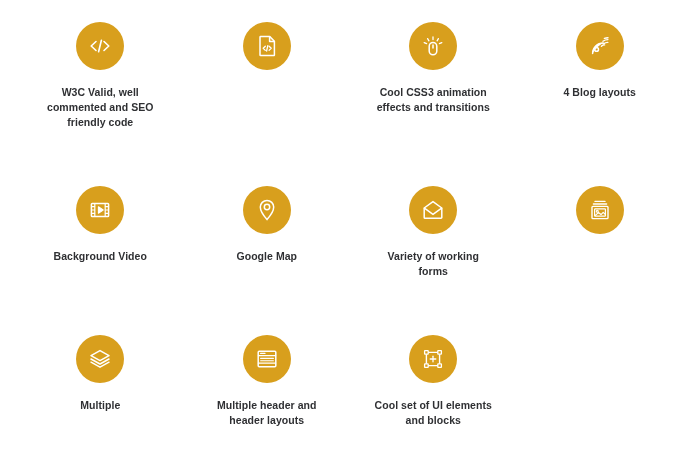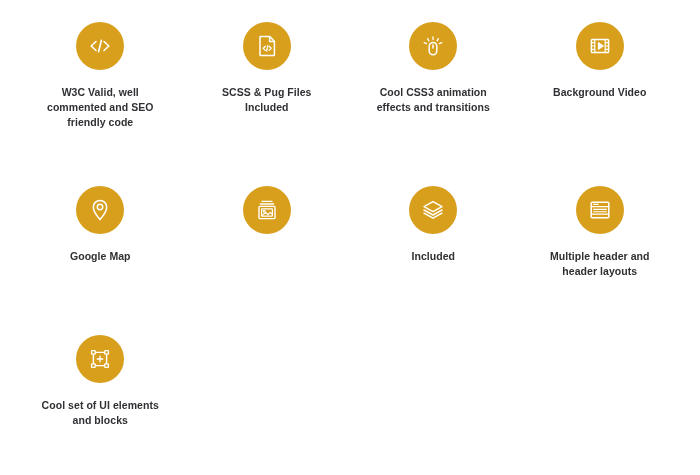--- a/index.html
+++ b/index.html
@@ -81,38 +81,51 @@
   <div class="feature-item">
     <div class="icon-circle">
       <svg width="26" height="26" viewBox="0 0 26 26" fill="none" stroke="#ffffff" stroke-width="1.5" stroke-linecap="round" stroke-linejoin="round">
         <path d="M6.6 3.6 h9.2 l4.6 4.6 v13.8 a0.6 0.6 0 0 1 -0.6 0.6 H6.6 a0.6 0.6 0 0 1 -0.6 -0.6 V4.2 a0.6 0.6 0 0 1 0.6 -0.6 z"></path>
         <polyline points="15.6,3.8 15.6,8.4 20.2,8.4"></polyline>
         <polyline points="11.3,13.2 9.2,15.3 11.3,17.4" stroke-width="1.3"></polyline>
         <polyline points="15.1,13.2 17.2,15.3 15.1,17.4" stroke-width="1.3"></polyline>
         <line x1="13.8" y1="12.6" x2="12.6" y2="18" stroke-width="1.3"></line>
       </svg>
     </div>
-    <div class="feature-label">SCSS &amp; Pug Files Included</div>
   </div>
 
   <div class="feature-item">
     <div class="icon-circle">
       <svg width="26" height="26" viewBox="0 0 26 26" fill="none" stroke="#ffffff" stroke-width="1.5" stroke-linecap="round" stroke-linejoin="round">
         <rect x="9.2" y="9.4" width="7.6" height="12.4" rx="3.8"></rect>
         <line x1="13" y1="12.0" x2="13" y2="15.0"></line>
         <line x1="13" y1="4.0" x2="13" y2="6.6" stroke-width="1.3"></line>
         <line x1="7.6" y1="5.6" x2="8.9" y2="7.8" stroke-width="1.3"></line>
         <line x1="18.4" y1="5.6" x2="17.1" y2="7.8" stroke-width="1.3"></line>
         <line x1="4.2" y1="9.6" x2="6.6" y2="10.6" stroke-width="1.3"></line>
         <line x1="21.8" y1="9.6" x2="19.4" y2="10.6" stroke-width="1.3"></line>
       </svg>
     </div>
     <div class="feature-label">Cool CSS3 animation effects and transitions</div>
   </div>
 
+  <div class="feature-item">
+    <div class="icon-circle">
+      <svg width="26" height="26" viewBox="0 0 26 26" fill="none" stroke="#ffffff" stroke-width="1.6" stroke-linecap="round" stroke-linejoin="round">
+        <path d="M5.4 20.6 C5.4 14.6 10.2 9.8 16.2 9.8 L16.2 9.8 C12.4 12.0 9.0 15.6 5.4 20.6 Z" fill="#ffffff" stroke="none"></path>
+        <path d="M5.6 20.4 C5.6 14.6 10.4 9.9 16.2 9.9" stroke-width="1.5"></path>
+        <circle cx="9.6" cy="16.4" r="1.9" fill="none" stroke-width="1.5"></circle>
+        <path d="M14.4 13.2 a4.6 4.6 0 0 1 3.2 -1.3" stroke-width="1.4"></path>
+        <path d="M15.9 8.2 a8.6 8.6 0 0 1 5.0 -1.6" stroke-width="1.4"></path>
+        <path d="M16.6 10.9 a6.6 6.6 0 0 1 4.2 -1.5" stroke-width="1.4"></path>
+        <path d="M17.4 5.4 a10.6 10.6 0 0 1 3.6 -0.6" stroke-width="1.4"></path>
+      </svg>
+    </div>
+    <div class="feature-label">4 Blog layouts</div>
+  </div>
 
   <div class="feature-item">
     <div class="icon-circle">
       <svg width="26" height="26" viewBox="0 0 26 26" fill="none" stroke="#ffffff" stroke-width="1.5" stroke-linecap="round" stroke-linejoin="round">
         <rect x="4.4" y="6.4" width="17.2" height="13.2" rx="0.8"></rect>
         <line x1="7.8" y1="6.6" x2="7.8" y2="19.4" stroke-width="1.2"></line>
         <line x1="18.2" y1="6.6" x2="18.2" y2="19.4" stroke-width="1.2"></line>
         <line x1="4.6" y1="9.6" x2="7.6" y2="9.6" stroke-width="1.1"></line>
         <line x1="4.6" y1="13.0" x2="7.6" y2="13.0" stroke-width="1.1"></line>
         <line x1="4.6" y1="16.4" x2="7.6" y2="16.4" stroke-width="1.1"></line>
@@ -128,20 +141,29 @@
   <div class="feature-item">
     <div class="icon-circle">
       <svg width="26" height="26" viewBox="0 0 26 26" fill="none" stroke="#ffffff" stroke-width="1.5" stroke-linecap="round" stroke-linejoin="round">
         <path d="M13 3.4 c-3.7 0 -6.7 3.0 -6.7 6.7 c0 5.0 6.7 12.5 6.7 12.5 s6.7 -7.5 6.7 -12.5 c0 -3.7 -3.0 -6.7 -6.7 -6.7 z"></path>
         <circle cx="13" cy="10.0" r="2.7"></circle>
       </svg>
     </div>
     <div class="feature-label">Google Map</div>
   </div>
 
+  <div class="feature-item">
+    <div class="icon-circle">
+      <svg width="26" height="26" viewBox="0 0 26 26" fill="none" stroke="#ffffff" stroke-width="1.5" stroke-linecap="round" stroke-linejoin="round">
+        <path d="M4.2 11.0 L13 4.6 L21.8 11.0 L21.8 20.4 a0.8 0.8 0 0 1 -0.8 0.8 L5.0 21.2 a0.8 0.8 0 0 1 -0.8 -0.8 Z"></path>
+        <polyline points="4.4,11.2 13,17.4 21.6,11.2"></polyline>
+      </svg>
+    </div>
+    <div class="feature-label">Variety of working forms</div>
+  </div>
 
 
   <div class="feature-item">
     <div class="icon-circle">
       <svg width="26" height="26" viewBox="0 0 26 26" fill="none" stroke="#ffffff" stroke-width="1.4" stroke-linecap="round" stroke-linejoin="round">
         <line x1="8.0" y1="4.4" x2="18.0" y2="4.4"></line>
         <line x1="6.4" y1="7.0" x2="19.6" y2="7.0"></line>
         <rect x="5.0" y="9.4" width="16.0" height="12.2" rx="0.9"></rect>
         <rect x="7.6" y="11.8" width="10.8" height="7.4" rx="0.6" stroke-width="1.2"></rect>
         <circle cx="10.3" cy="14.3" r="1.0" stroke-width="1.1"></circle>
@@ -151,21 +173,21 @@
   </div>
 
   <div class="feature-item">
     <div class="icon-circle">
       <svg width="26" height="26" viewBox="0 0 26 26" fill="none" stroke="#ffffff" stroke-width="1.5" stroke-linecap="round" stroke-linejoin="round">
         <polygon points="13,4.6 22.0,9.6 13,14.6 4.0,9.6" fill="none"></polygon>
         <polyline points="4.0,13.0 13,18.0 22.0,13.0"></polyline>
         <polyline points="4.0,16.2 13,21.2 22.0,16.2"></polyline>
       </svg>
     </div>
-    <div class="feature-label">Included</div>
+    <div class="feature-label">Multiple</div>
   </div>
 
   <div class="feature-item">
     <div class="icon-circle">
       <svg width="26" height="26" viewBox="0 0 26 26" fill="none" stroke="#ffffff" stroke-width="1.5" stroke-linecap="round" stroke-linejoin="round">
         <rect x="4.2" y="5.2" width="17.6" height="15.6" rx="1.0"></rect>
         <line x1="4.4" y1="9.6" x2="21.6" y2="9.6" stroke-width="1.3"></line>
         <line x1="4.4" y1="17.2" x2="21.6" y2="17.2" stroke-width="1.3"></line>
         <line x1="6.6" y1="7.4" x2="11.0" y2="7.4" stroke-width="1.2"></line>
         <line x1="6.6" y1="12.4" x2="19.4" y2="12.4" stroke-width="1.1"></line>

